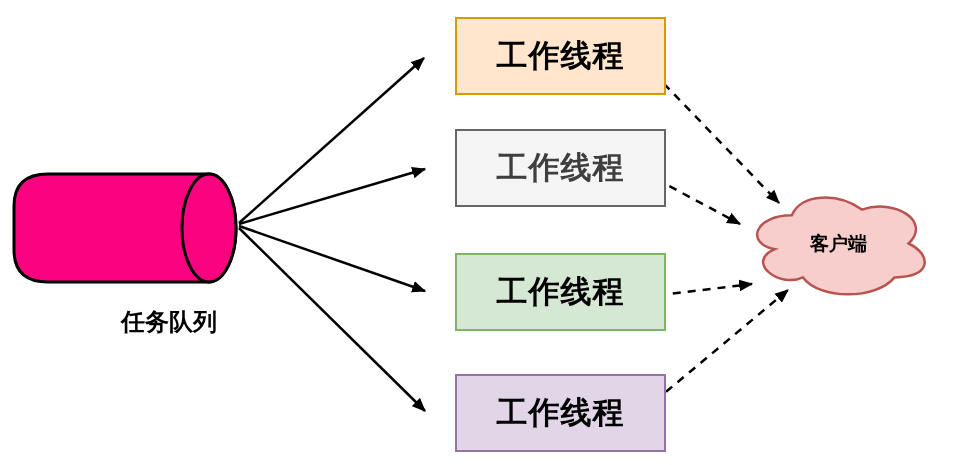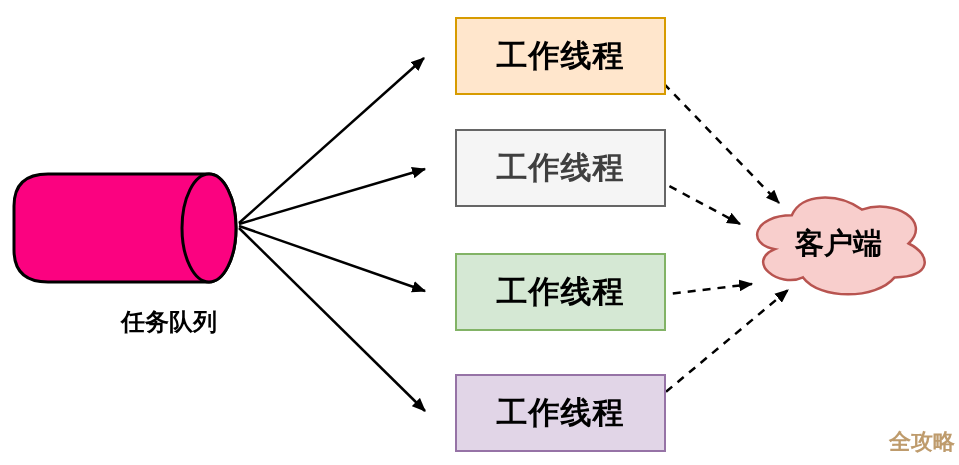--- a/index.html
+++ b/index.html
@@ -17,21 +17,21 @@
   .w1{top:17px;background:#FFE6CC;border-color:#D79B00;}
   .w2{top:129px;background:#F5F5F5;border-color:#666666;color:#3F3F3F;}
   .w3{top:253px;background:#D5E8D4;border-color:#82B366;}
   .w4{top:374px;background:#E1D5E7;border-color:#9673A6;}
   .queue-label{
     position:absolute;left:32px;top:284px;width:185px;height:28px;
     text-align:right;font-weight:bold;font-size:24px;color:#000000;line-height:28px;margin-top:24px;
   }
   .client-label{
     position:absolute;left:768px;top:228px;width:141px;height:30px;
-    text-align:center;font-weight:bold;font-size:29px;color:#000000;line-height:30px;
+    text-align:center;font-weight:bold;font-size:19px;color:#000000;line-height:30px;
   }
   .watermark{
     position:absolute;left:865px;top:427px;width:90px;height:30px;
     text-align:right;font-weight:bold;font-size:22px;color:#BE9B6C;line-height:30px;
   }
 </style>
 </head>
 <body>
 
 <div id="canvas">
@@ -84,15 +84,14 @@
     <span>工作线程</span>
   </div>
   <div class="worker-box w4">
     <span>工作线程</span>
   </div>
 
   <div class="queue-label">任务队列</div>
 
   <div class="client-label">客户端</div>
 
-  <div class="watermark">全攻略</div>
 
 </div>
 
 </body></html>

